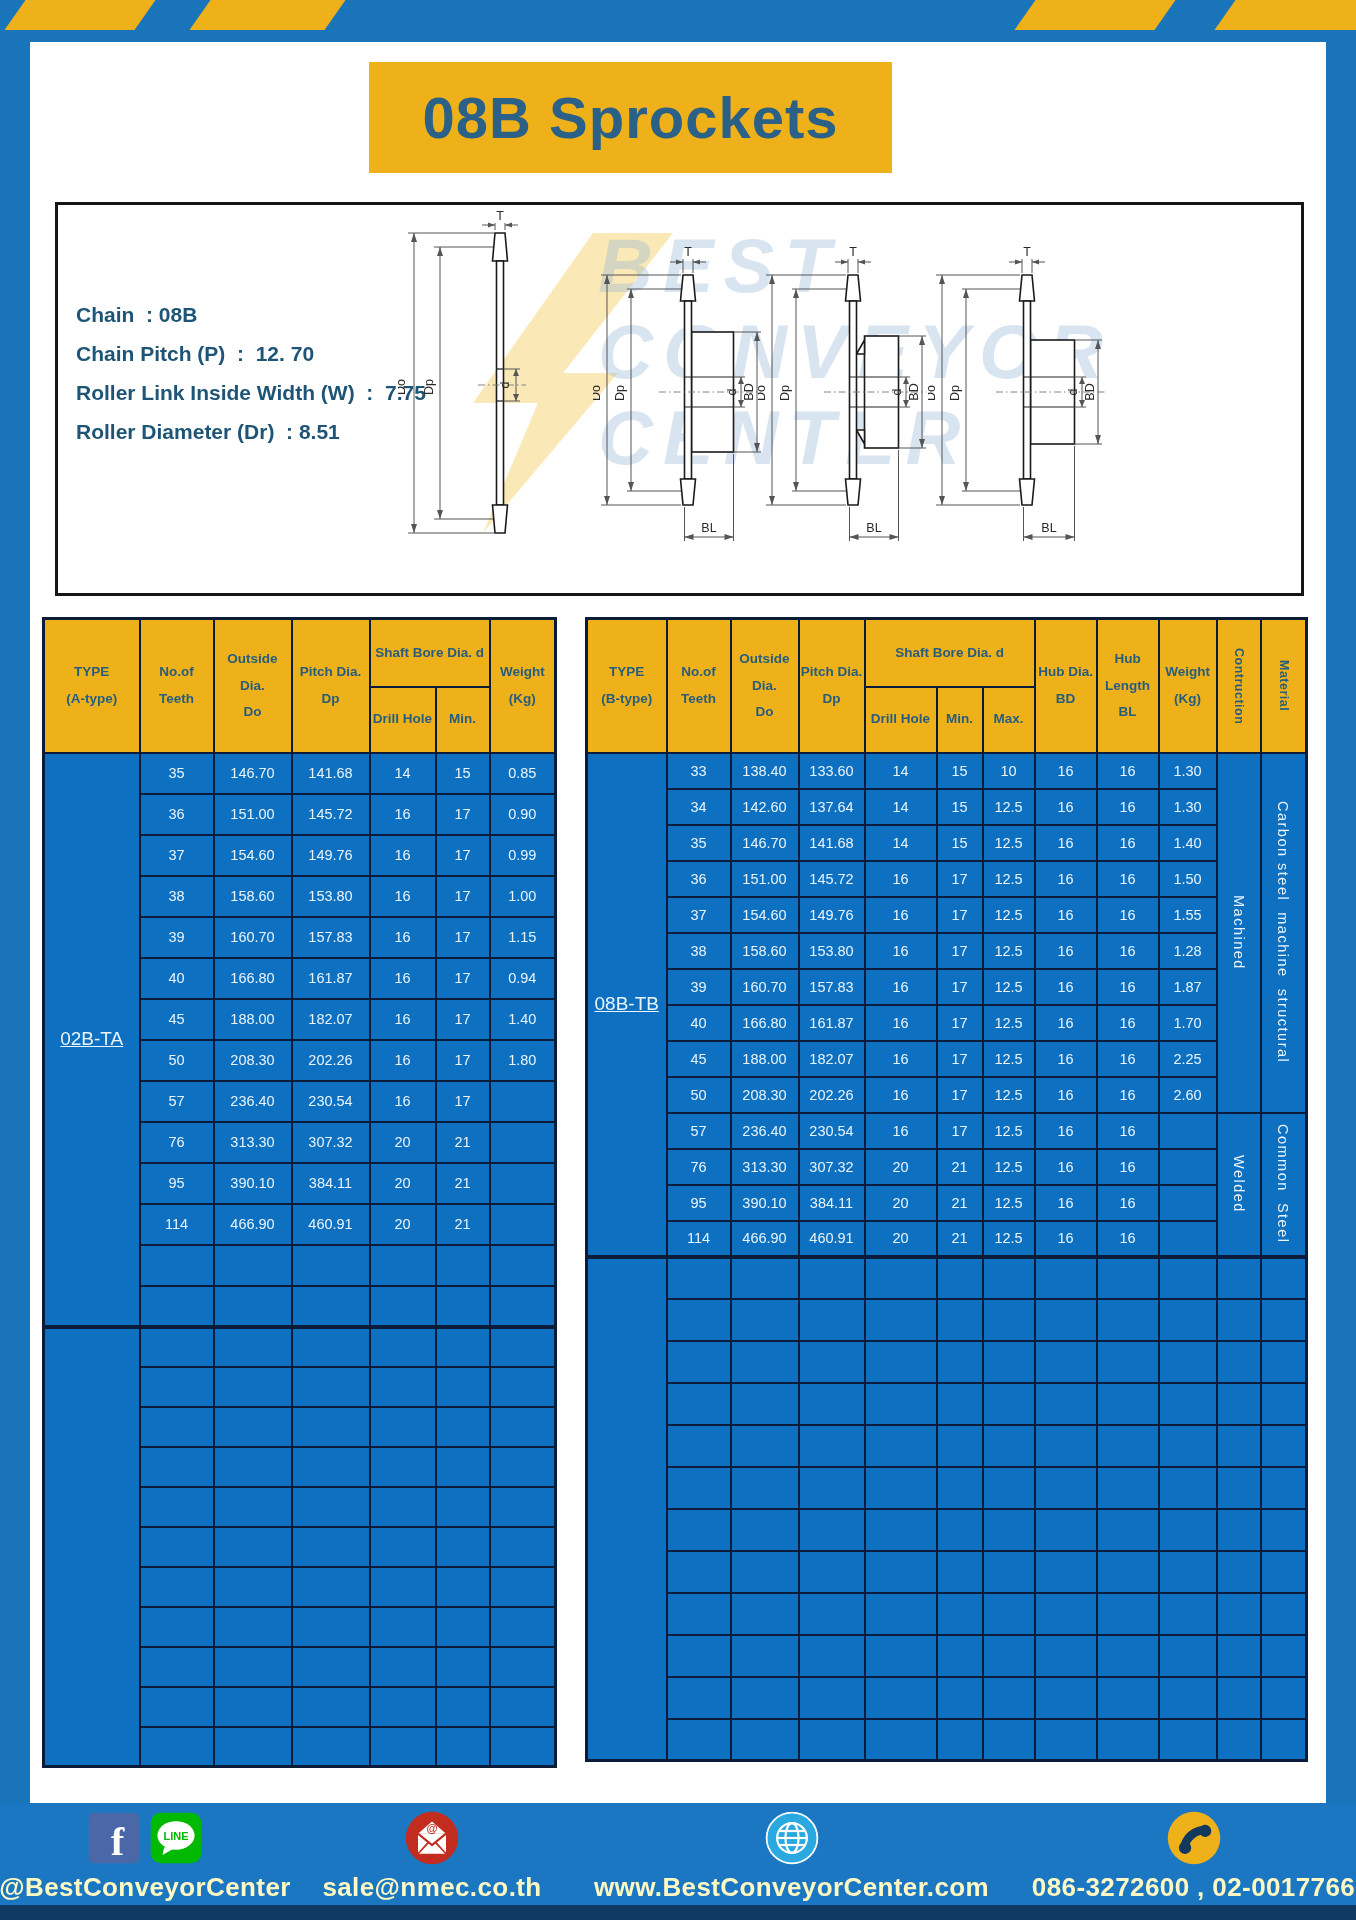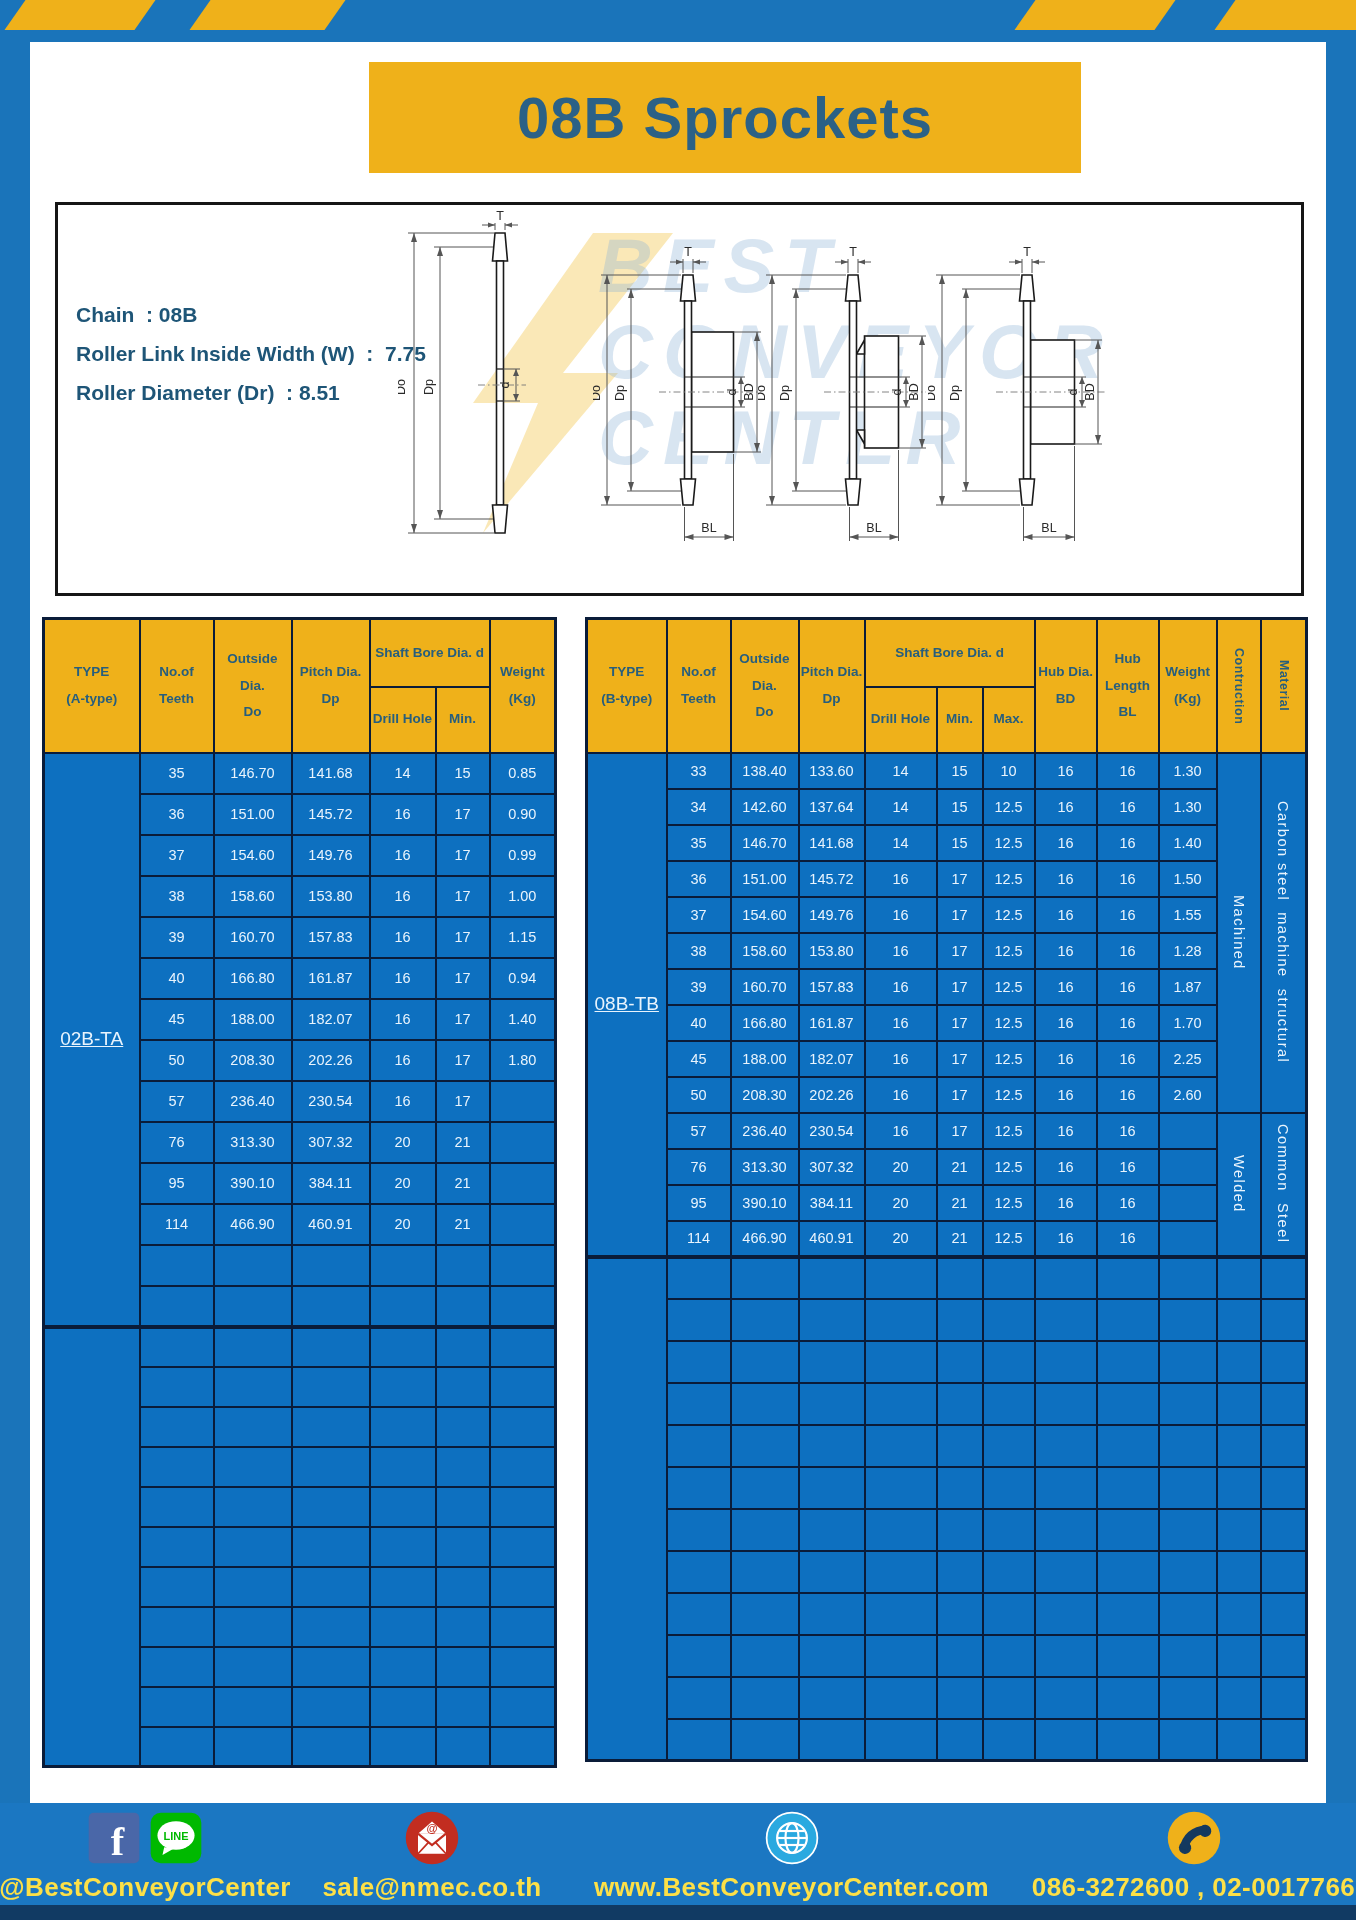--- a/index.html
+++ b/index.html
@@ -3,21 +3,21 @@
 <meta charset="utf-8">
 <style>
   html,body{margin:0;padding:0;background:#9db6c9;}
   .page{position:relative;width:1356px;height:1920px;background:#1a74ba;overflow:hidden;
         font-family:"Liberation Sans",sans-serif;}
   .card{position:absolute;left:30px;top:42px;width:1296px;height:1761px;background:#ffffff;}
   
   .top-band{position:absolute;left:0;top:0;width:1356px;height:42px;background:#1a74ba;overflow:hidden;}
   .stripe{position:absolute;top:0;height:30px;background:#efb11a;transform:skewX(-35deg);}
   
-  .banner{position:absolute;left:369px;top:62px;width:712px;height:111px;background:#efb11a;
+  .banner{position:absolute;left:369px;top:62px;width:523px;height:111px;background:#efb11a;
           display:flex;align-items:center;justify-content:center;}
   .banner-title{font-size:58px;font-weight:900;color:#2b6186;letter-spacing:1px;}
   
   .diagram-box{position:absolute;left:55px;top:202px;width:1243px;height:388px;background:#fff;
                border:3px solid #151515;overflow:hidden;}
   .wm-text{position:absolute;left:540px;top:18px;font-style:italic;font-weight:900;font-size:76px;
            line-height:86px;letter-spacing:10px;color:rgba(140,180,215,0.34);white-space:pre-line;}
   .wm-shape{position:absolute;left:385px;top:28px;}
   .specs{position:absolute;left:18px;top:90px;}
   .spec-line{font-size:21px;font-weight:700;color:#1e5577;line-height:39px;white-space:pre;}
@@ -42,21 +42,21 @@
   tr.h1{height:68px;} tr.h2{height:66px;}
   tr.dr-l{height:41px;} tr.er-l{height:40px;}
   tr.dr-r{height:36px;} tr.er-r{height:42px;}
   .thick-top{border-top:4px solid #0a1c39 !important;}
   
   .footer{position:absolute;left:0;top:1803px;width:1356px;height:102px;background:#1b77c2;
           display:flex;justify-content:center;align-items:stretch;}
   .f-item{display:flex;flex-direction:column;align-items:center;justify-content:flex-start;
           padding-top:8px;gap:3px;}
   .f-icons{display:flex;gap:8px;height:58px;align-items:center;}
-  .f-label{font-size:26px;font-weight:800;color:#fde047;letter-spacing:.4px;white-space:nowrap;}
+  .f-label{font-size:26px;font-weight:800;color:#fef9c3;letter-spacing:.4px;white-space:nowrap;}
   .f-div{width:7px;height:84px;background:#f3c01c;border-radius:3px;align-self:center;margin:0 6px;}
   .bottom-strip{position:absolute;left:0;top:1905px;width:1356px;height:15px;background:#113a63;}
 </style>
 </head>
 <body>
 
 <div class="page">
 
   <div class="top-band">
     <div class="stripe" style="left:15px;width:130px;"></div>
@@ -77,20 +77,21 @@
       <svg width="230" height="310" viewBox="0 0 230 310">
         <polygon points="150,0 230,0 120,140 175,140 40,300 95,170 30,170" fill="rgba(244,205,96,0.45)"></polygon>
       </svg>
     </div>
     <div class="wm-text"><span>BEST</span>
 <span>CONVEYOR</span>
 <span>CENTER</span></div>
 
     <div class="specs">
       <div class="spec-line">Chain  : 08B</div>
+      <div class="spec-line">Chain Pitch (P)  :  12. 70</div>
       <div class="spec-line">Roller Link Inside Width (W)  :  7.75</div>
       <div class="spec-line">Roller Diameter (Dr)  : 8.51</div>
     </div>
 
     <div class="diag" style="left:340px;top:6px;">
       <svg width="130" height="345" viewBox="0 0 130 345">
         <line class="dim" x1="10" y1="22" x2="96" y2="22"></line>
         <line class="dim" x1="10" y1="322" x2="96" y2="322"></line>
         <line class="dim" x1="36" y1="36" x2="98" y2="36"></line>
         <line class="dim" x1="36" y1="308" x2="98" y2="308"></line>

